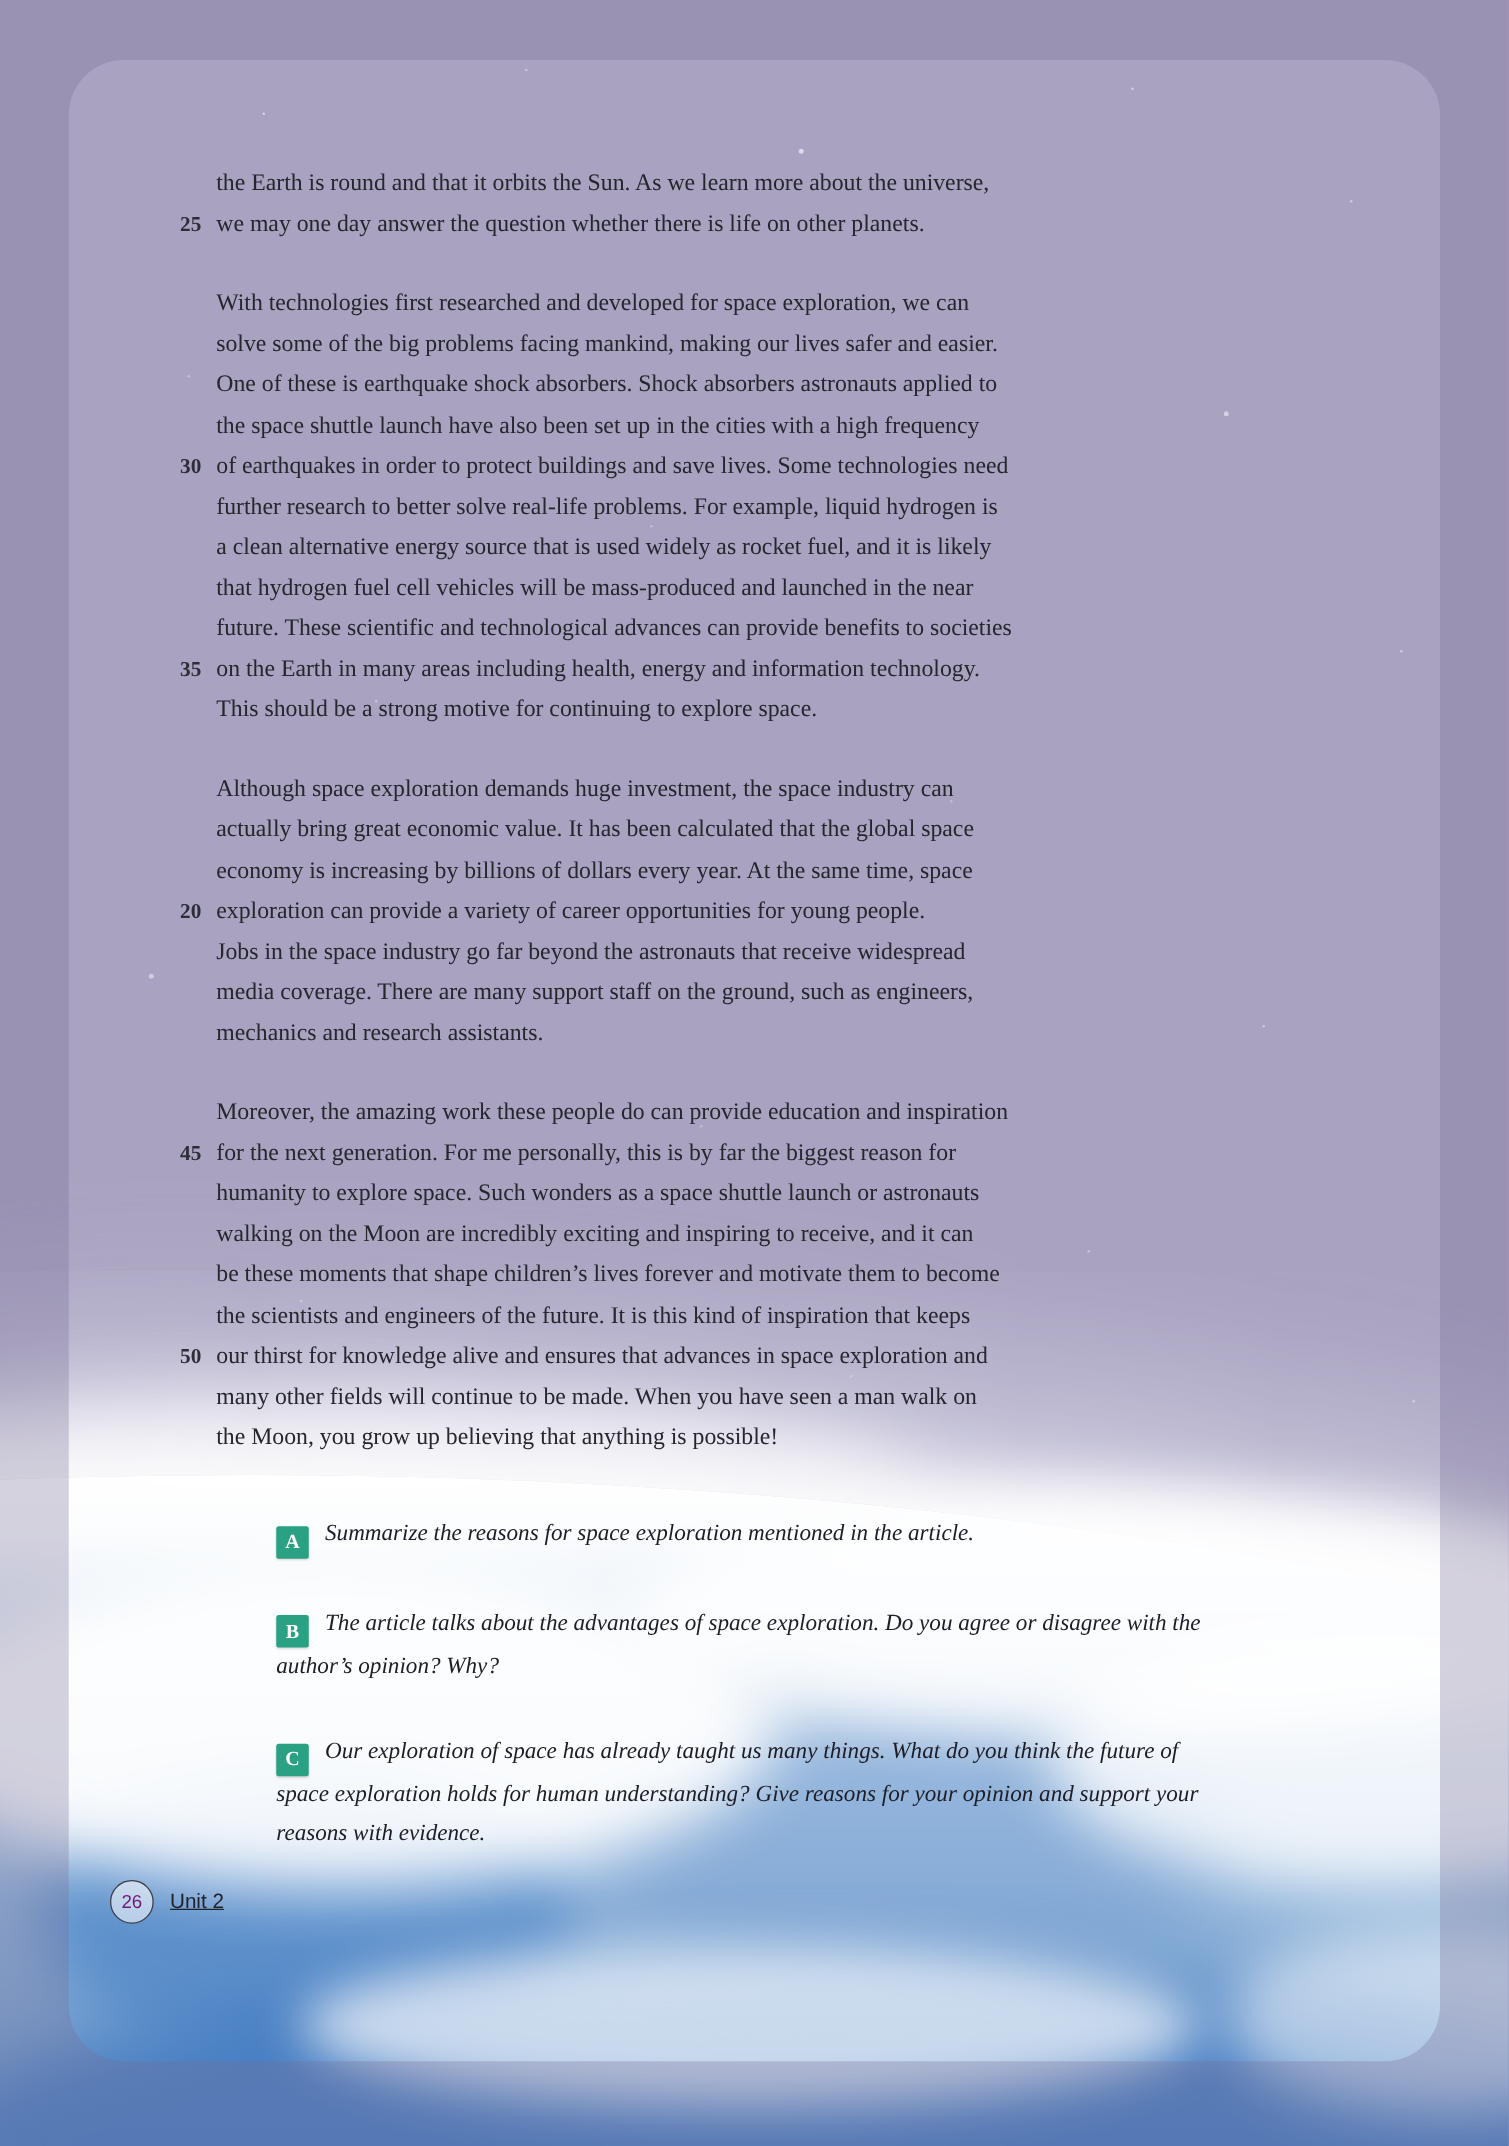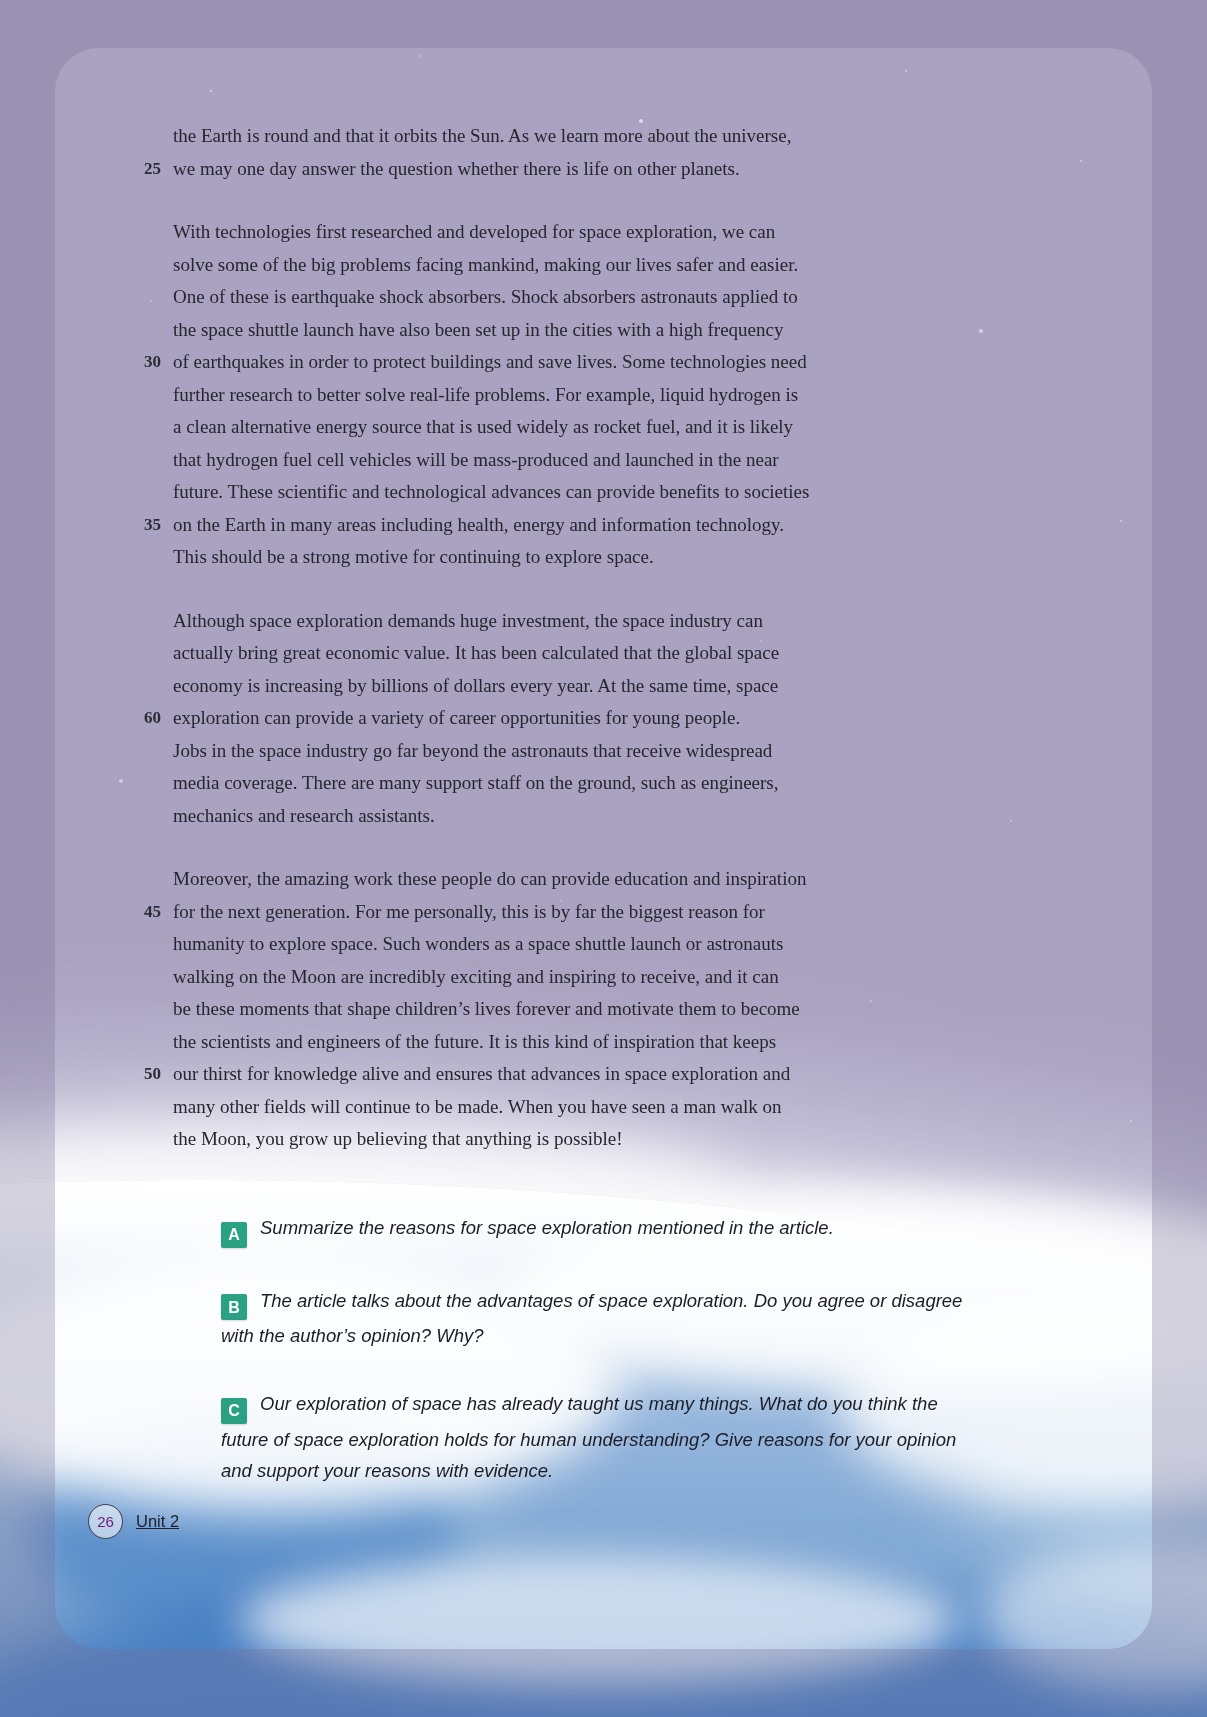--- a/index.html
+++ b/index.html
@@ -34,28 +34,28 @@
   .cloud3{left:840px; top:1300px; width:520px; height:210px; background:rgba(255,255,255,.8); filter:blur(24px);}
   .ocean1{left:30px; top:1420px; width:430px; height:230px; background:rgba(78,133,199,.75); filter:blur(24px);}
   .ocean2{left:-60px; top:1575px; width:1420px; height:280px; background:rgba(66,122,193,.85); filter:blur(28px);}
   .mid1{left:470px; top:1380px; width:520px; height:210px; background:rgba(120,160,210,.5); filter:blur(26px);}
   .cloud4{left:240px; top:1555px; width:720px; height:130px; background:rgba(255,255,255,.7); filter:blur(20px);}
   .cloud5{left:980px; top:1540px; width:360px; height:150px; background:rgba(255,255,255,.55); filter:blur(22px);}
   
   .panel{position:absolute; left:55px; top:48px; right:55px; bottom:68px; border-radius:44px;
     box-shadow:0 0 0 420px rgba(118,110,150,.30); pointer-events:none;}
   
-  .article{position:absolute; left:173px; top:120px; width:810px; color:#26262e;}
+  .article{position:absolute; left:173px; top:131px; width:810px; color:#26262e;}
   .paragraph{margin:0 0 31px 0;}
   .line{position:relative; height:32.5px; white-space:nowrap;}
   .linetext{font-size:19px; line-height:32.5px;}
   .lineno{position:absolute; left:-52px; top:0; width:40px; text-align:right; font-size:17px; line-height:32.5px; color:#2d2d38;font-weight:bold;}
   
   .activities{position:absolute; left:173px; top:1212px; width:800px;}
-  .activity{margin:0 0 37px 0; font-family:Liberation Sans, sans-serif; font-style:italic; font-size:18.5px; line-height:31px; color:#1d1d27;padding-left:48px;}
+  .activity{margin:0 0 37px 0; font-family:Liberation Serif, serif; font-style:italic; font-size:18.5px; line-height:31px; color:#1d1d27;padding-left:48px;}
   .badge{display:inline-flex; align-items:center; justify-content:center; width:26px; height:26px; margin-right:13px;
     background:var(--badge,#2ba183); color:#ffffff; font-style:normal; font-weight:bold; font-size:16px; border-radius:2px; vertical-align:-6px;
     box-shadow:0 1px 2px rgba(0,0,0,.15);}
   
   .footer{position:absolute; left:88px; top:1504px; display:flex; align-items:center; font-family:"Liberation Sans", sans-serif;}
   .page-circle{width:33px; height:33px; border:1.6px solid #3b3b46; border-radius:50%; background:rgba(255,255,255,.55);
     display:flex; align-items:center; justify-content:center; font-size:15px; color:#701a75;}
   .unit-label{margin-left:13px; font-size:16.5px; color:#22222c;text-decoration:underline;}
 </style>
 </head>
@@ -95,21 +95,21 @@
         <div class="line"><span class="linetext">a clean alternative energy source that is used widely as rocket fuel, and it is likely</span></div>
         <div class="line"><span class="linetext">that hydrogen fuel cell vehicles will be mass-produced and launched in the near</span></div>
         <div class="line"><span class="linetext">future. These scientific and technological advances can provide benefits to societies</span></div>
         <div class="line"><span class="lineno">35</span><span class="linetext">on the Earth in many areas including health, energy and information technology.</span></div>
         <div class="line"><span class="linetext">This should be a strong motive for continuing to explore space.</span></div>
       </div>
       <div class="paragraph">
         <div class="line"><span class="linetext">Although space exploration demands huge investment, the space industry can</span></div>
         <div class="line"><span class="linetext">actually bring great economic value. It has been calculated that the global space</span></div>
         <div class="line"><span class="linetext">economy is increasing by billions of dollars every year. At the same time, space</span></div>
-        <div class="line"><span class="lineno">60</span><span class="linetext">exploration can provide a variety of career opportunities for young people.</span></div>
+        <div class="line"><span class="lineno">20</span><span class="linetext">exploration can provide a variety of career opportunities for young people.</span></div>
         <div class="line"><span class="linetext">Jobs in the space industry go far beyond the astronauts that receive widespread</span></div>
         <div class="line"><span class="linetext">media coverage. There are many support staff on the ground, such as engineers,</span></div>
         <div class="line"><span class="linetext">mechanics and research assistants.</span></div>
       </div>
       <div class="paragraph">
         <div class="line"><span class="linetext">Moreover, the amazing work these people do can provide education and inspiration</span></div>
         <div class="line"><span class="lineno">45</span><span class="linetext">for the next generation. For me personally, this is by far the biggest reason for</span></div>
         <div class="line"><span class="linetext">humanity to explore space. Such wonders as a space shuttle launch or astronauts</span></div>
         <div class="line"><span class="linetext">walking on the Moon are incredibly exciting and inspiring to receive, and it can</span></div>
         <div class="line"><span class="linetext">be these moments that shape children’s lives forever and motivate them to become</span></div>

